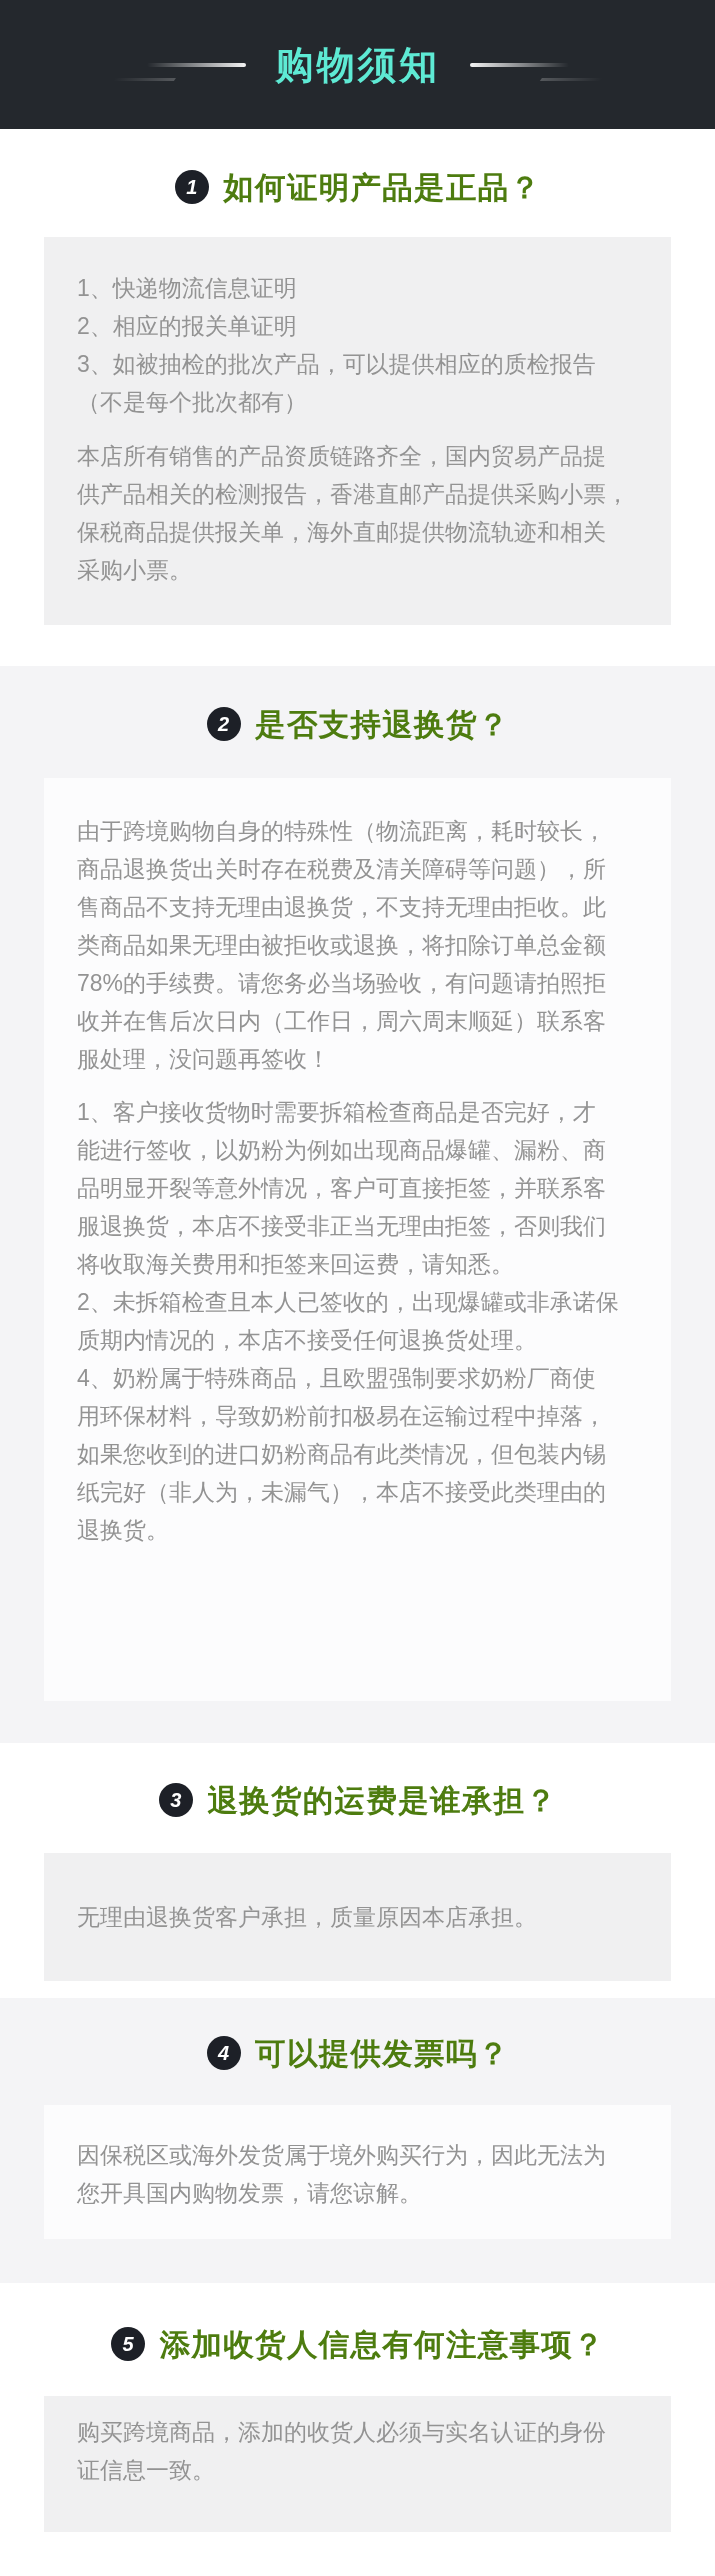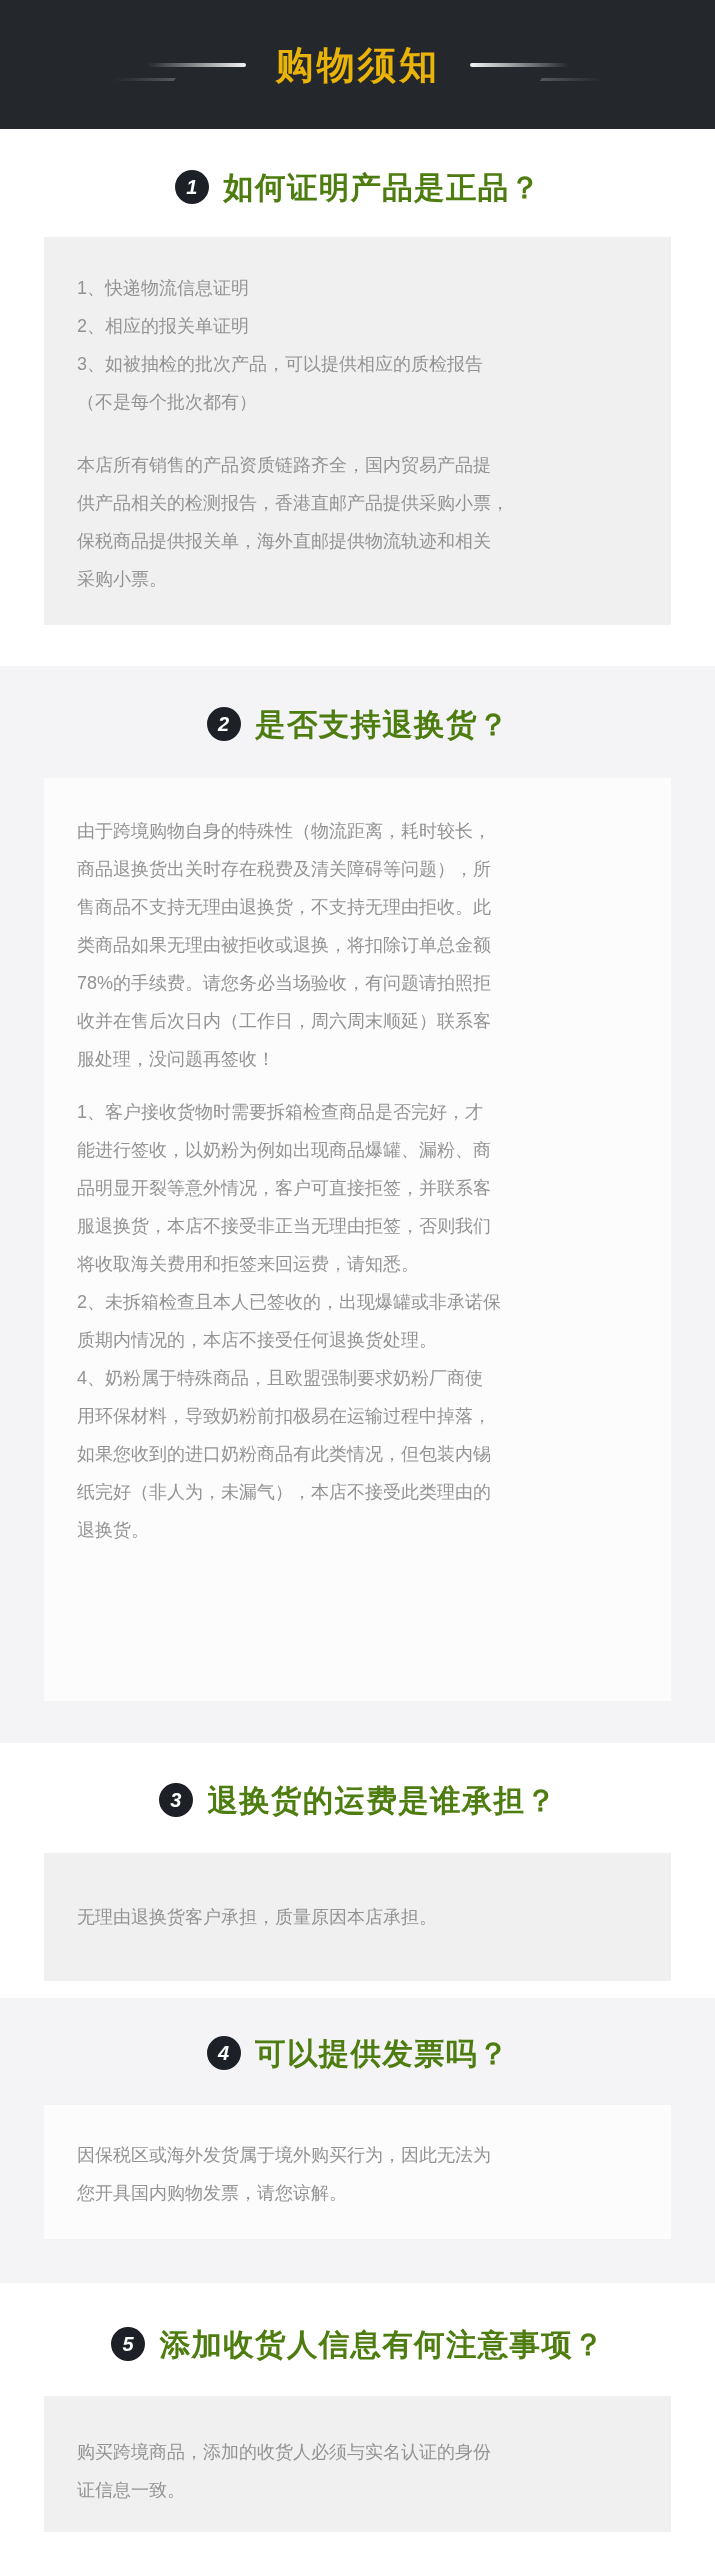--- a/index.html
+++ b/index.html
@@ -6,21 +6,21 @@
   .page{
     position:relative;width:716px;height:2576px;background:#ffffff;
     font-family:"Liberation Sans","DejaVu Sans",sans-serif;overflow:hidden;
   }
   
   .header{
     position:absolute;top:0;left:0;width:716px;height:129px;background:#24282d;
     display:flex;align-items:center;justify-content:center;gap:29px;
   }
   .htitle{
-    margin:0;font-size:38px;font-weight:900;color:#eab308;letter-spacing:3.3px;line-height:1;
+    margin:0;font-size:38px;font-weight:900;color:#5eead4;letter-spacing:3.3px;line-height:1;
   }
   .hline{width:99px;height:4px;border-radius:2px;}
   .hline-l{background:linear-gradient(to right,rgba(255,255,255,0),rgba(255,255,255,0.95));}
   .hline-r{background:linear-gradient(to left,rgba(255,255,255,0),rgba(255,255,255,0.95));}
   .hdash{position:absolute;top:78px;width:61px;height:2.7px;opacity:0.28;transform:skewX(-35deg);}
   .hdash-l{left:114px;background:linear-gradient(to right,rgba(255,255,255,0),rgba(255,255,255,0.8));}
   .hdash-r{right:114px;background:linear-gradient(to left,rgba(255,255,255,0),rgba(255,255,255,0.8));}
   
   .sec-head{
     position:absolute;left:0;width:716px;height:48px;
@@ -47,26 +47,26 @@
   .graybox,.card{
     position:absolute;left:44px;width:627px;box-sizing:border-box;
     padding:32px 33px;overflow:hidden;
   }
   .graybox{background:#f0f0f1;}
   .card{background:#fcfcfd;}
   .box-1{top:237px;height:388px;}
   .card-2{top:778px;height:923px;padding-top:34px;}
   .box-3{top:1853px;height:128px;display:flex;align-items:center;padding-top:0;padding-bottom:0;}
   .card-4{top:2105px;height:134px;padding-top:30.5px;}
-  .box-5{top:2396px;height:136px;padding-top:37px;}
+  .box-5{top:2396px;height:136px;padding-top:17px;}
   .body-text{
-    margin:0;font-size:18px;line-height:38px;color:#939393;
+    margin:0;font-size:23px;line-height:38px;color:#939393;
     white-space:pre-line;letter-spacing:0;
   }
-  .box-1 .para-2{margin-top:25px;}
+  .box-1 .para-2{margin-top:16px;}
   .card-2 .intro{margin-bottom:14.6px;}
 </style>
 </head>
 <body>
 
 <div class="page">
 
   <header class="header">
     <span class="hdash hdash-l"></span>
     <span class="hline hline-l"></span>

